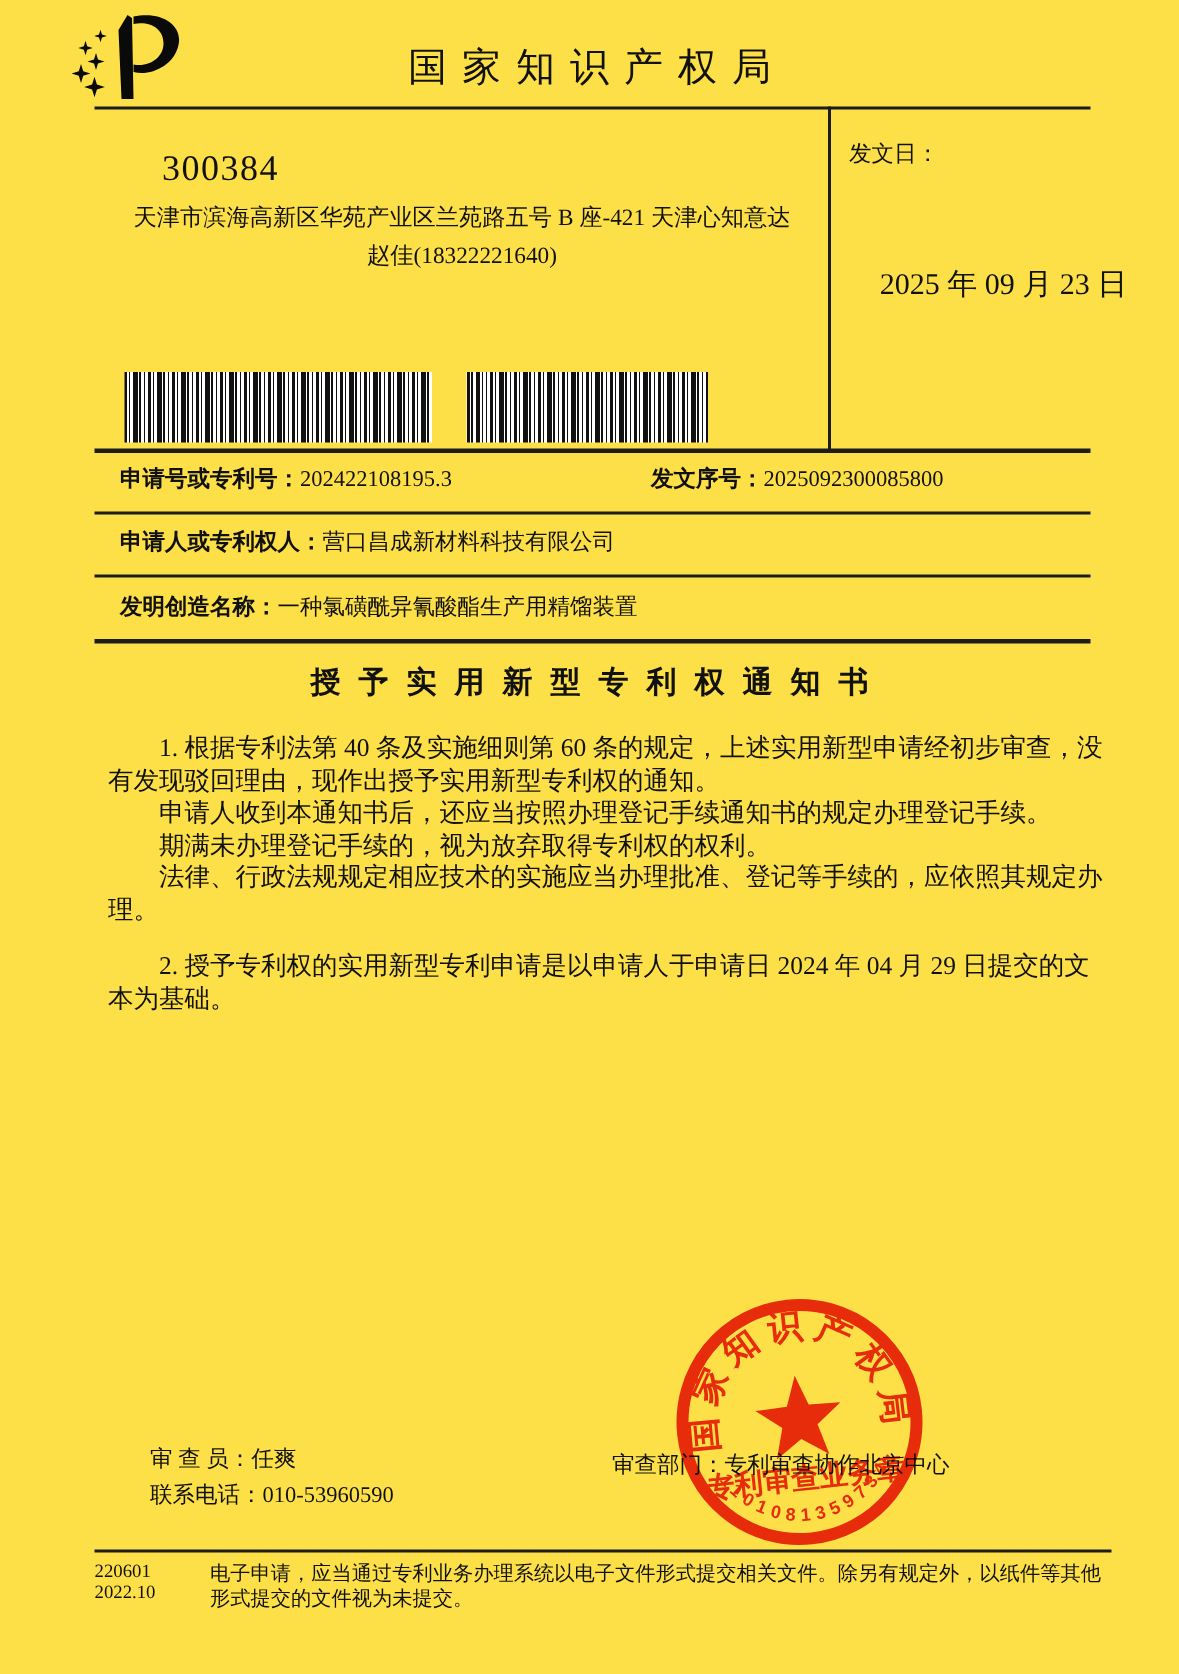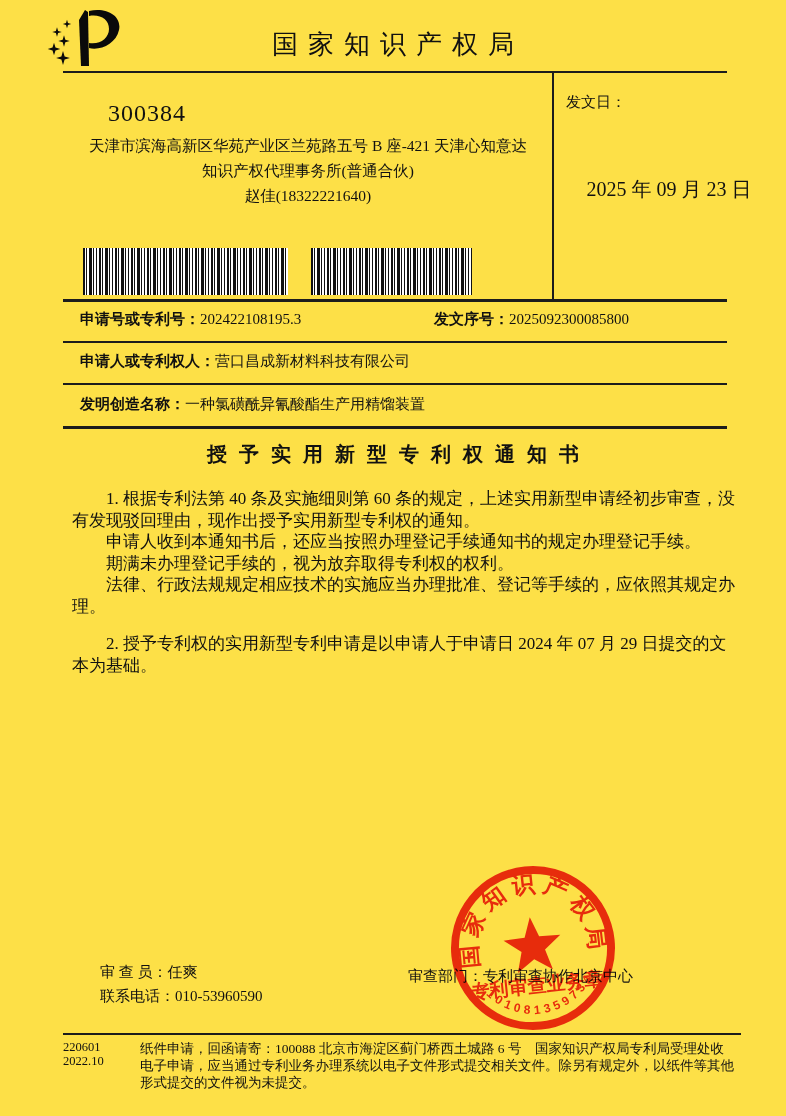--- a/index.html
+++ b/index.html
@@ -71,21 +71,20 @@
   <div class="abs header-title">国家知识产权局</div>
   <div class="rule" style="left:63px;top:71px;width:664px;height:2px;"></div>
 
   <div class="rule" style="left:552px;top:71px;width:2px;height:230px;"></div>
   <div class="abs dispatch-label">发文日：</div>
   <div class="abs dispatch-date">2025 年 09 月 23 日</div>
 
   <div class="abs postal">300384</div>
   <div class="abs addr">
     <div>天津市滨海高新区华苑产业区兰苑路五号 B 座-421 天津心知意达</div>
-    <div>知识产权代理事务所(普通合伙)</div>
     <div>赵佳(18322221640)</div>
   </div>
 
   <div class="barcode bc1"></div>
   <div class="barcode bc2"></div>
 
   <div class="rule" style="left:63px;top:299px;width:664px;height:3px;"></div>
   <div class="fieldrow" style="top:310px;">
     <span class="lbl">申请号或专利号：</span><span class="val">202422108195.3</span>
   </div>
@@ -101,21 +100,21 @@
     <span class="lbl">发明创造名称：</span><span class="val">一种氯磺酰异氰酸酯生产用精馏装置</span>
   </div>
   <div class="rule" style="left:63px;top:426px;width:664px;height:3px;"></div>
 
   <div class="abs notice-title">授予实用新型专利权通知书</div>
   <div class="abs body-text">
     <p>1.  根据专利法第 40 条及实施细则第 60 条的规定，上述实用新型申请经初步审查，没有发现驳回理由，现作出授予实用新型专利权的通知。</p>
     <p>申请人收到本通知书后，还应当按照办理登记手续通知书的规定办理登记手续。</p>
     <p>期满未办理登记手续的，视为放弃取得专利权的权利。</p>
     <p>法律、行政法规规定相应技术的实施应当办理批准、登记等手续的，应依照其规定办理。</p>
-    <p class="gap">2.  授予专利权的实用新型专利申请是以申请人于申请日 2024 年 07 月 29 日提交的文本为基础。</p>
+    <p class="gap">2.  授予专利权的实用新型专利申请是以申请人于申请日 2024 年 04 月 29 日提交的文本为基础。</p>
   </div>
 
   <div class="sign" style="left:100px;top:963px;">
     <span>审 查 员：</span><span>任爽</span>
   </div>
   <div class="sign" style="left:100px;top:987px;">
     <span>联系电话：</span><span>010-53960590</span>
   </div>
   <div class="sign" style="left:408px;top:967px;">
     <span>审查部门：</span><span>专利审查协作北京中心</span>
@@ -136,17 +135,16 @@
       <text font-size="12" font-weight="bold" letter-spacing="4" font-family="'Liberation Sans','DejaVu Sans',sans-serif">
         <textPath href="#sealArcBottom" startOffset="50%" text-anchor="middle">1101081359734</textPath>
       </text>
     </g>
   </svg>
 
   <div class="rule" style="left:63px;top:1033px;width:678px;height:2px;"></div>
   <div class="footer-code" style="top:1040px;">220601</div>
   <div class="footer-code" style="top:1054px;">2022.10</div>
   <div class="abs footer-notes">
-    <div>纸件申请，回函请寄：100088 北京市海淀区蓟门桥西土城路 6 号　国家知识产权局专利局受理处收</div>
     <div>电子申请，应当通过专利业务办理系统以电子文件形式提交相关文件。除另有规定外，以纸件等其他形式提交的文件视为未提交。</div>
   </div>
 
 </div>
 
 </body></html>

